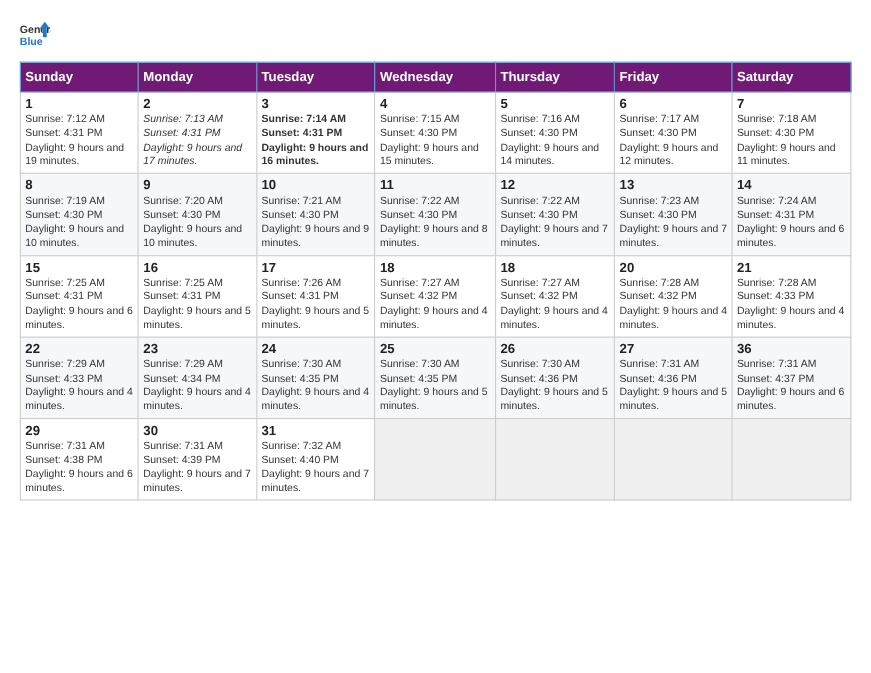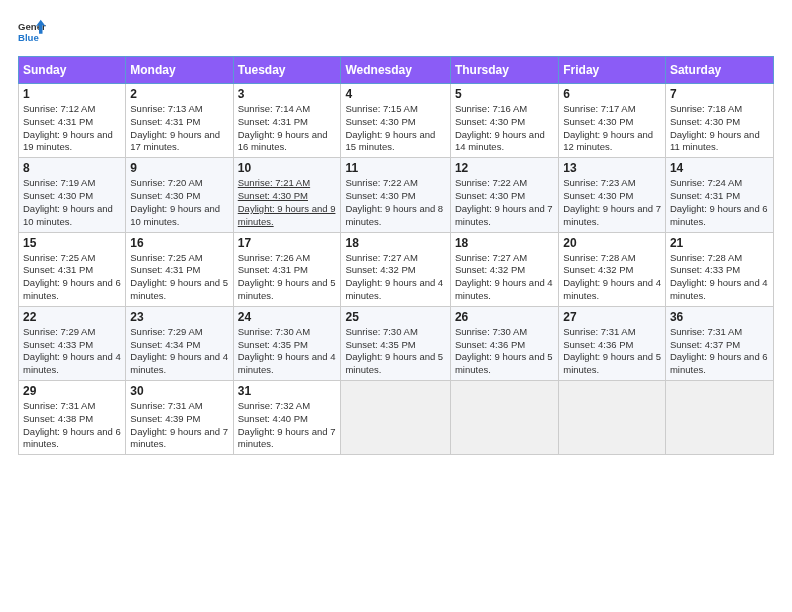--- a/index.html
+++ b/index.html
@@ -42,21 +42,21 @@
       font-size: 15px;
       font-weight: normal;
       color: #444;
     }
     table {
       width: 100%;
       border-collapse: collapse;
       font-size: 10px;
     }
     thead tr th {
-      background: #8b5cf6;
+      background: #701a75;
       color: #fff;
       font-size: 12px;
       font-weight: bold;
       padding: 6px 4px;
       text-align: left;
       border: 1px solid #5a9ad4;
     }
     tbody tr td {
       border: 1px solid #ccc;
       padding: 3px 4px;
@@ -115,24 +115,24 @@
           <th>Thursday</th>
           <th>Friday</th>
           <th>Saturday</th>
         </tr>
     </thead>
     <tbody id="calendar-body">
     <tr>
           <td><span class="day-num">1</span><span class="cell-text" style="white-space: pre-line;">Sunrise: 7:12 AM
 Sunset: 4:31 PM
 Daylight: 9 hours and 19 minutes.</span></td>
-          <td><span class="day-num">2</span><span class="cell-text" style="white-space: pre-line;">Sunrise: 7:13 AM
+          <td><span class="day-num">2</span><span class="cell-text" style="white-space: pre-line; font-style: italic;">Sunrise: 7:13 AM
 Sunset: 4:31 PM
 Daylight: 9 hours and 17 minutes.</span></td>
-          <td><span class="day-num">3</span><span class="cell-text" style="white-space: pre-line;">Sunrise: 7:14 AM
+          <td><span class="day-num">3</span><span class="cell-text" style="white-space: pre-line; font-weight: bold;">Sunrise: 7:14 AM
 Sunset: 4:31 PM
 Daylight: 9 hours and 16 minutes.</span></td>
           <td><span class="day-num">4</span><span class="cell-text" style="white-space: pre-line;">Sunrise: 7:15 AM
 Sunset: 4:30 PM
 Daylight: 9 hours and 15 minutes.</span></td>
           <td><span class="day-num">5</span><span class="cell-text" style="white-space: pre-line; margin-top: 20px;">Sunrise: 7:16 AM
 Sunset: 4:30 PM
 Daylight: 9 hours and 14 minutes.</span></td>
           <td><span class="day-num">6</span><span class="cell-text" style="white-space: pre-line; margin-top: 20px;">Sunrise: 7:17 AM
 Sunset: 4:30 PM
@@ -141,21 +141,21 @@
 Sunset: 4:30 PM
 Daylight: 9 hours and 11 minutes.</span></td>
         </tr>
         <tr>
           <td><span class="day-num">8</span><span class="cell-text" style="white-space: pre-line;">Sunrise: 7:19 AM
 Sunset: 4:30 PM
 Daylight: 9 hours and 10 minutes.</span></td>
           <td><span class="day-num">9</span><span class="cell-text" style="white-space: pre-line;">Sunrise: 7:20 AM
 Sunset: 4:30 PM
 Daylight: 9 hours and 10 minutes.</span></td>
-          <td><span class="day-num">10</span><span class="cell-text" style="white-space: pre-line; text-decoration: underline;">Sunrise: 7:21 AM
+          <td><span class="day-num">10</span><span class="cell-text" style="white-space: pre-line;">Sunrise: 7:21 AM
 Sunset: 4:30 PM
 Daylight: 9 hours and 9 minutes.</span></td>
           <td><span class="day-num">11</span><span class="cell-text" style="white-space: pre-line;">Sunrise: 7:22 AM
 Sunset: 4:30 PM
 Daylight: 9 hours and 8 minutes.</span></td>
           <td><span class="day-num">12</span><span class="cell-text" style="white-space: pre-line;">Sunrise: 7:22 AM
 Sunset: 4:30 PM
 Daylight: 9 hours and 7 minutes.</span></td>
           <td><span class="day-num">13</span><span class="cell-text" style="white-space: pre-line;">Sunrise: 7:23 AM
 Sunset: 4:30 PM

